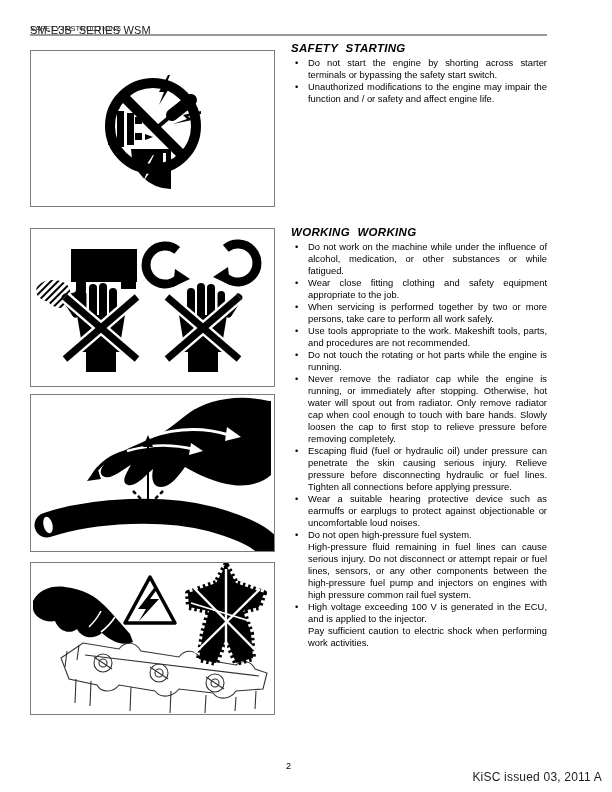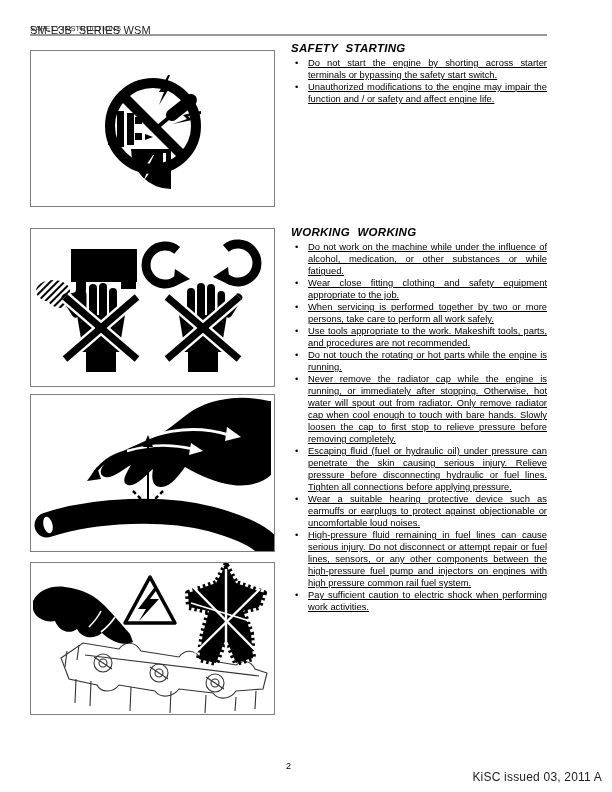--- a/index.html
+++ b/index.html
@@ -17,21 +17,21 @@
   .fig svg{display:block;}
   .fig1{top:50px;height:157px;}
   .fig2{top:228px;height:159px;}
   .fig3{top:394px;height:158px;}
   .fig4{top:562px;height:153px;}
   
   .col{position:absolute;left:291px;top:42px;width:256px;}
   .sec2{position:absolute;top:184px;left:0;width:256px;}
   .sec-title{font-size:11.5px;font-weight:bold;letter-spacing:.3px;word-spacing:4px;line-height:13px;font-style:italic;}
   ul.blist{list-style:none;margin:2px 0 0 0;padding:0;}
-  ul.blist li{position:relative;padding-left:17px;font-size:9.4px;line-height:12px;text-align:justify;text-decoration:underline;}
+  ul.blist li{position:relative;padding-left:17px;font-size:9.4px;line-height:12px;text-align:justify;}
   ul.blist li::before{content:"\2022";position:absolute;left:4px;top:0;}
   ul.blist li .para{text-align:justify;}
   
   .ftr-page{position:absolute;left:30px;top:761px;width:517px;text-align:center;font-size:9px;}
   .ftr-issue{position:absolute;top:770px;right:10px;font-size:12px;color:#222;letter-spacing:.2px;}
 </style>
 </head>
 <body>
 
 <div class="hdr-left">SM-E3B  SERIES WSM</div>
@@ -214,23 +214,25 @@
       <li>
           <div class="para">Never remove the radiator cap while the engine is running, or immediately after stopping. Otherwise, hot water will spout out from radiator. Only remove radiator cap when cool enough to touch with bare hands. Slowly loosen the cap to first stop to relieve pressure before removing completely.</div>
         </li>
       <li>
           <div class="para">Escaping fluid (fuel or hydraulic oil) under pressure can penetrate the skin causing serious injury. Relieve pressure before disconnecting hydraulic or fuel lines. Tighten all connections before applying pressure.</div>
         </li>
       <li>
           <div class="para">Wear a suitable hearing protective device such as earmuffs or earplugs to protect against objectionable or uncomfortable loud noises.</div>
         </li>
       <li>
+        <div class="para">Do not open high-pressure fuel system.</div>
         <div class="para">High-pressure fluid remaining in fuel lines can cause serious injury.  Do not disconnect or attempt repair or fuel lines, sensors, or any other components between the high-pressure fuel pump and injectors on engines with high pressure common rail fuel system.</div>
       </li>
       <li>
+        <div class="para">High voltage exceeding 100 V is generated in the ECU, and is applied to the injector.</div>
         <div class="para">Pay sufficient caution to electric shock when performing work activities.</div>
       </li>
     </ul>
   </div>
 </div>
 
 <div class="ftr-page">2</div>
 <div class="ftr-issue">KiSC issued 03, 2011 A</div>
 
 </body></html>

